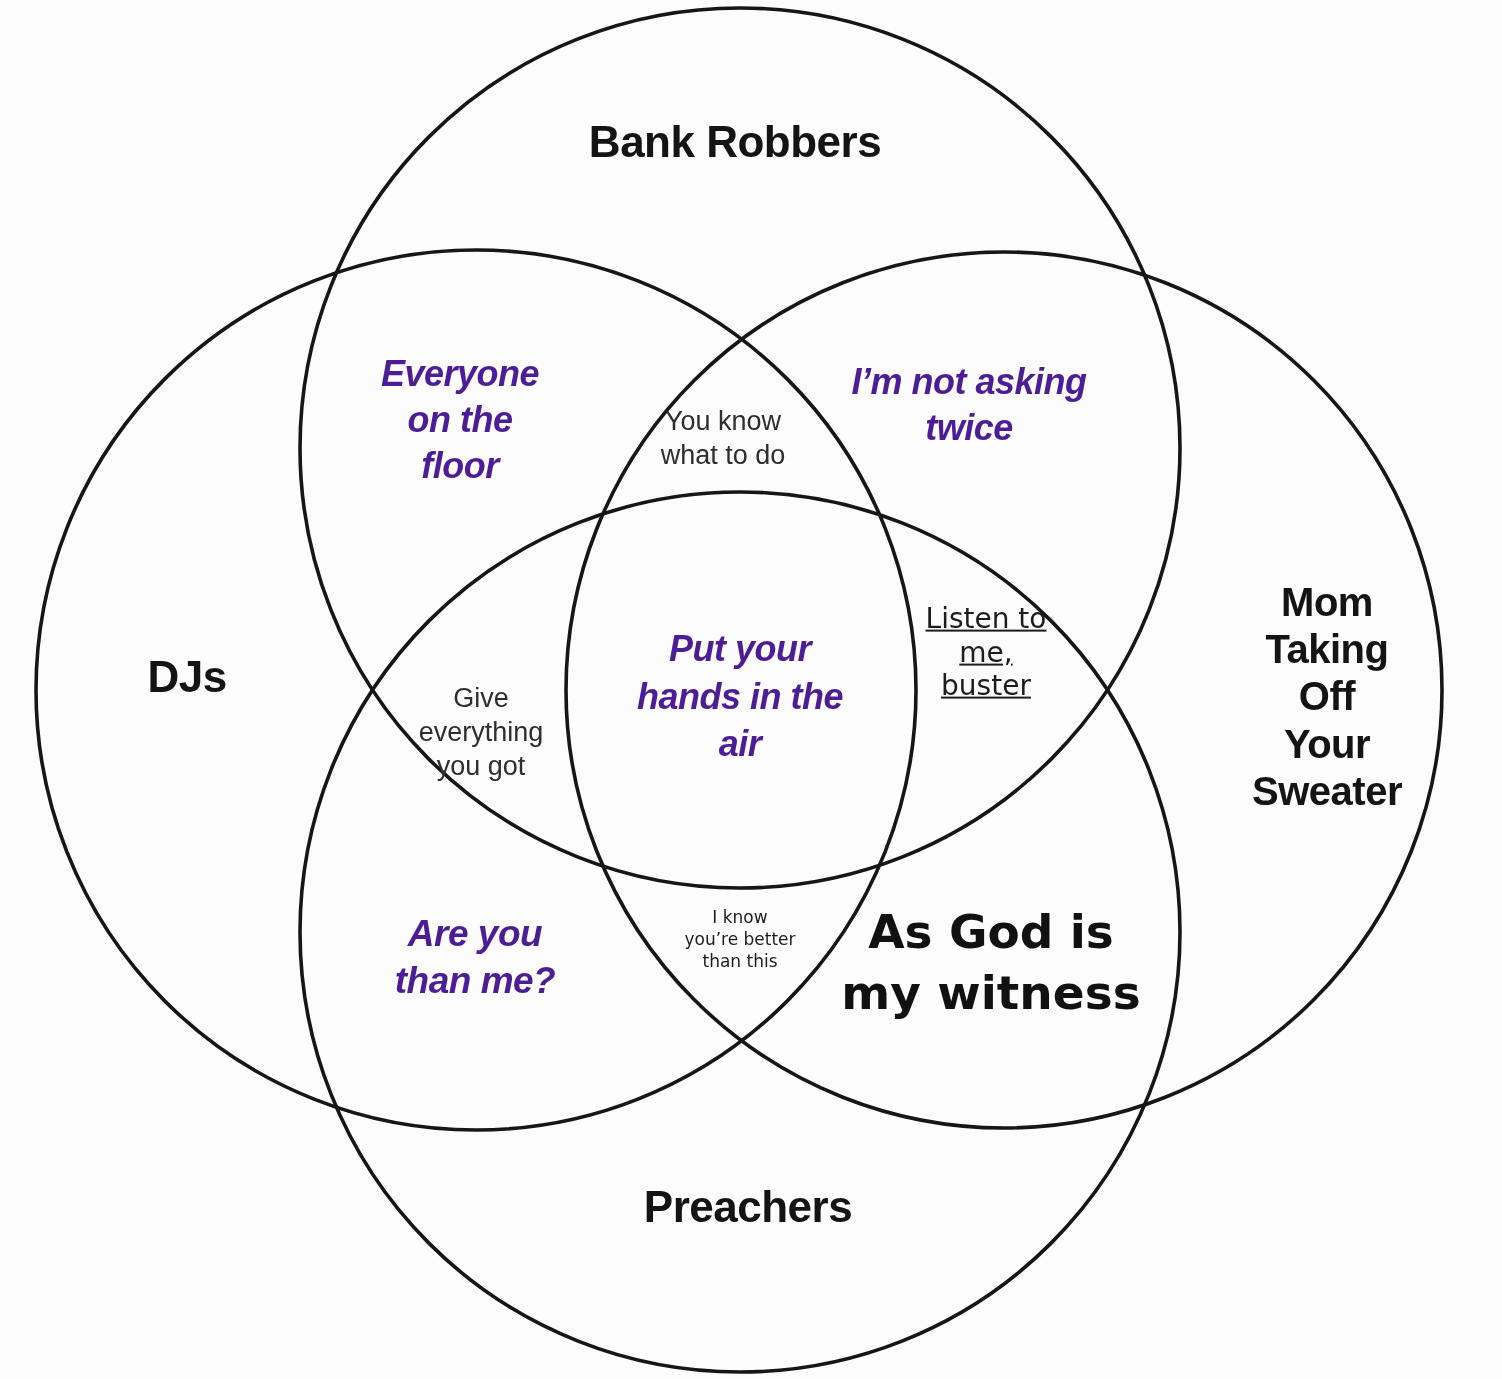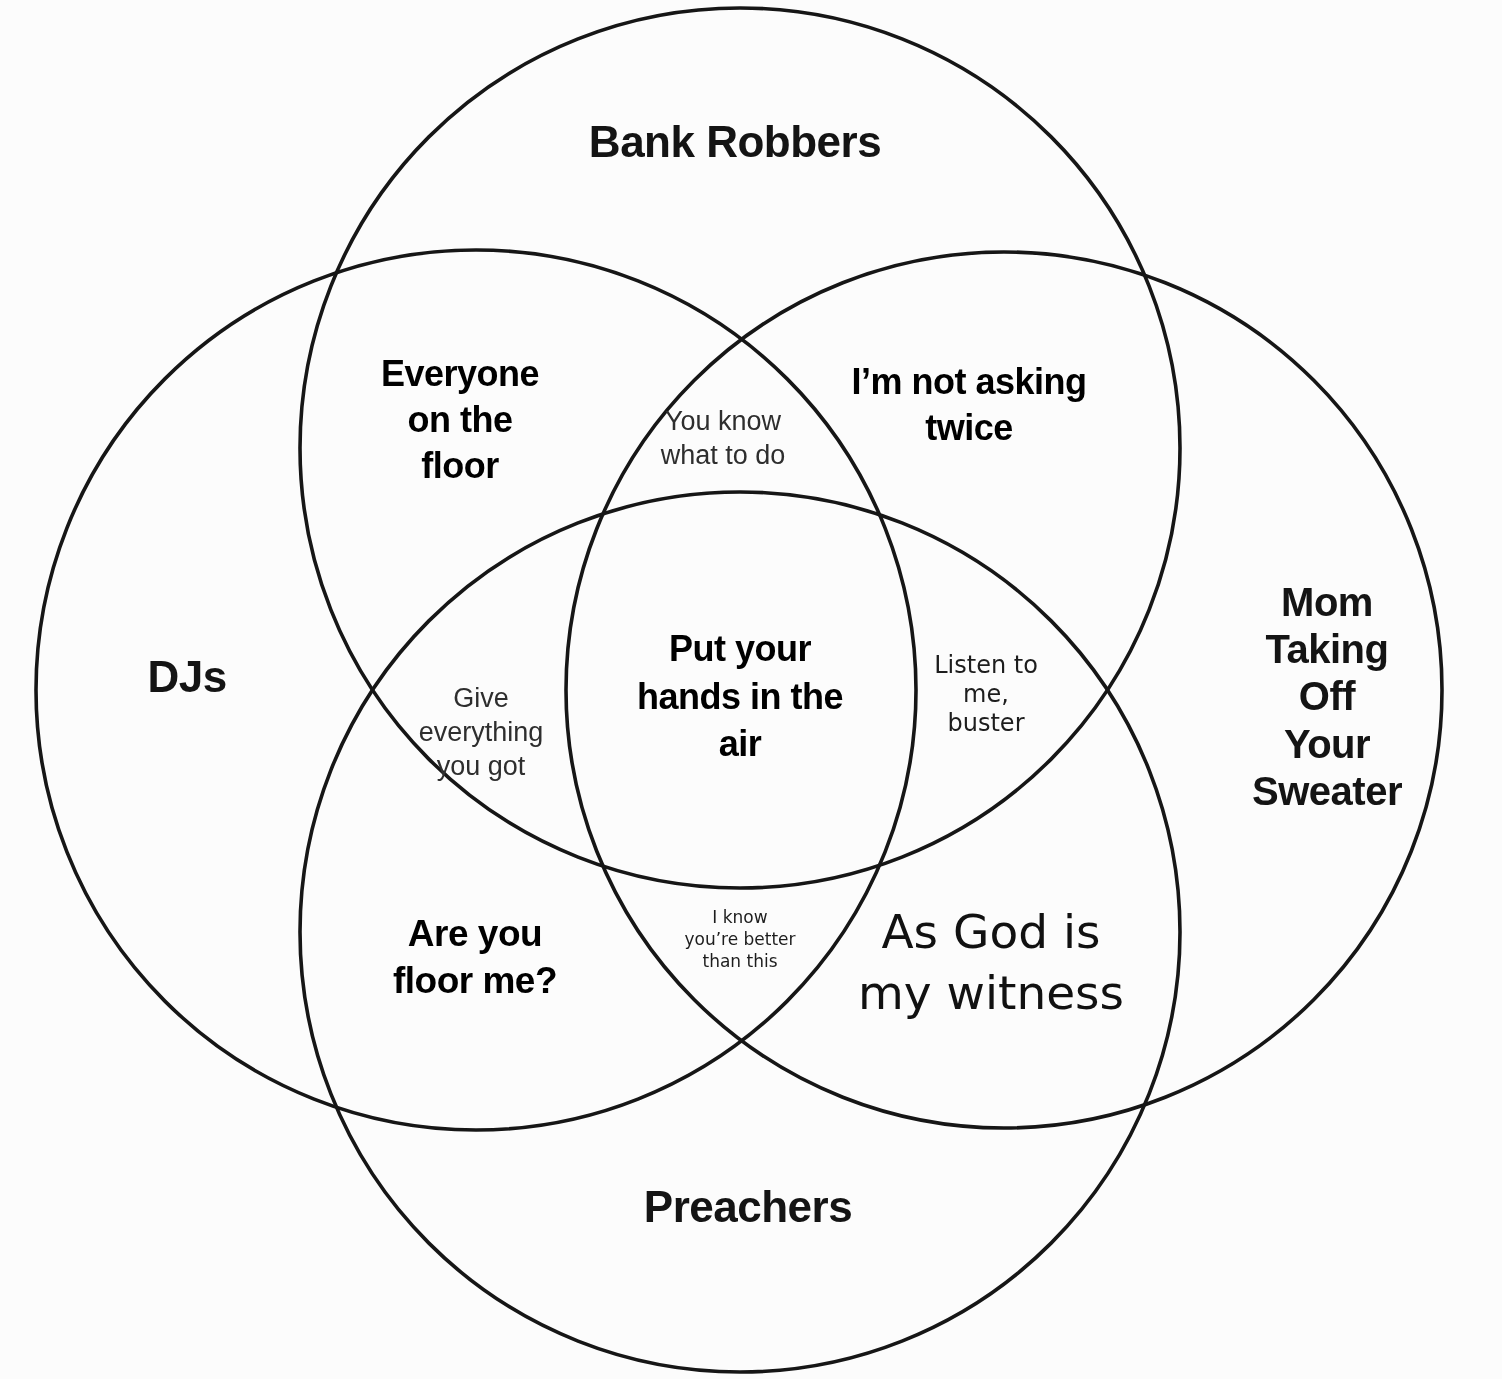--- a/index.html
+++ b/index.html
@@ -37,22 +37,23 @@
     white-space: pre-line;
     line-height: 1.28;
   }
   .f-bold {
     font-weight: bold;
     letter-spacing: -0.5px;
     color: #141414;
   }
   .f-bi {
     font-weight: bold;
+    font-style: italic;
     letter-spacing: -0.5px;
-    color: #000000;
+    color: #4c1d95;
   }
   .f-reg {
     font-weight: 400;
     color: #2e2e2e;
     letter-spacing: 0;
   }
   .f-alt {
     font-family: "DejaVu Sans", sans-serif;
     color: #1d1d1d;
   }
@@ -81,33 +82,33 @@
   <div class="lbl f-bold" style="left:748px; top:1207px; font-size:44px;">Preachers</div>
 
   <div class="lbl f-bi" style="left:460px; top:420px; font-size:36px;">Everyone
 on the
 floor</div>
 
   <div class="lbl f-bi" style="left:969px; top:405px; font-size:36px;">I’m not asking
 twice</div>
 
   <div class="lbl f-bi" style="left:475px; top:957px; font-size:37px;">Are you
-floor me?</div>
+than me?</div>
 
-  <div class="lbl f-alt" style="left:991px; top:962px; font-size:47px; line-height:1.3; color:#111;">As God is
+  <div class="lbl f-alt" style="left:991px; top:962px; font-size:47px; line-height:1.3; color:#111;font-weight:bold;">As God is
 my witness</div>
 
   <div class="lbl f-reg" style="left:723px; top:439px; font-size:27px; line-height:1.25;">You know
 what to do</div>
 
   <div class="lbl f-reg" style="left:481px; top:689px; font-size:27px; line-height:1.25;margin-top:44px;">Give
 everything
 you got</div>
 
-  <div class="lbl f-alt" style="left:986px; top:694px; font-size:24px; line-height:1.2;">Listen to
+  <div class="lbl f-alt" style="left:986px; top:652px; font-size:28px; line-height:1.2;text-decoration:underline;">Listen to
 me,
 buster</div>
 
   <div class="lbl f-alt" style="left:740px; top:939px; font-size:17px; line-height:1.3;">I know
 you’re better
 than this</div>
 
   <div class="lbl f-bi" style="left:740px; top:696px; font-size:36px; line-height:1.32;">Put your
 hands in the
 air</div>

